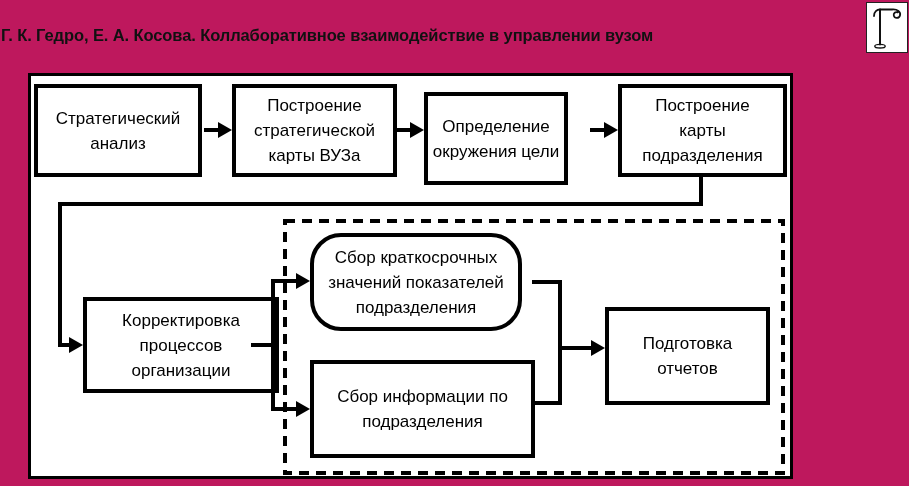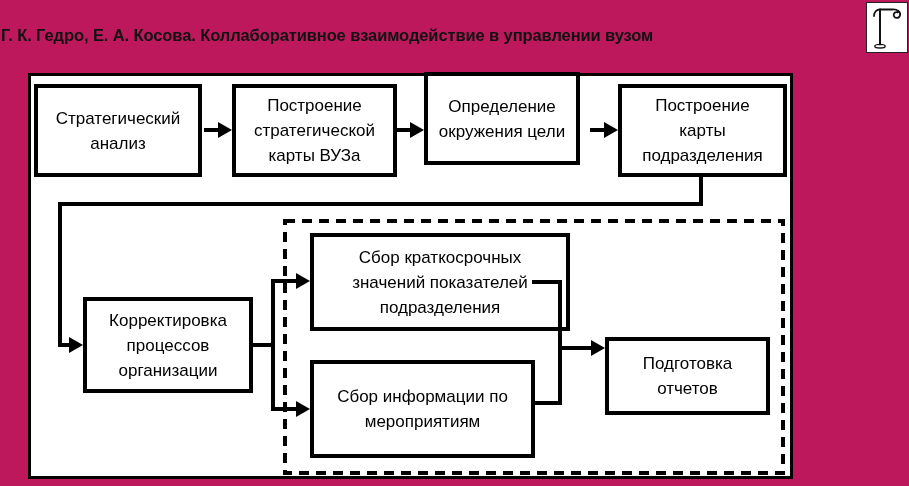--- a/index.html
+++ b/index.html
@@ -119,49 +119,49 @@
     <div class="node-label">Стратегический
 анализ</div>
   </div>
 
   <div class="node" style="left:232px; top:84px; width:165px; height:93px;">
     <div class="node-label">Построение
 стратегической
 карты ВУЗа</div>
   </div>
 
-  <div class="node" style="left:424px; top:72px; width:156px; height:93px;">
+  <div class="node" style="left:424px; top:92px; width:144px; height:93px;">
     <div class="node-label">Определение
 окружения цели</div>
   </div>
 
   <div class="node" style="left:618px; top:84px; width:169px; height:93px;">
     <div class="node-label">Построение
 карты
 подразделения</div>
   </div>
 
-  <div class="node" style="left:83px; top:297px; width:170px; height:96px;">
+  <div class="node" style="left:83px; top:297px; width:196px; height:96px;">
     <div class="node-label">Корректировка
 процессов
 организации</div>
   </div>
 
-  <div class="node" style="left:310px; top:233px; width:260px; height:98px;">
+  <div class="node" style="left:310px; top:233px; width:212px; height:98px;border-radius:31px;">
     <div class="node-label">Сбор краткосрочных
 значений показателей
 подразделения</div>
   </div>
 
   <div class="node" style="left:310px; top:360px; width:225px; height:98px;">
     <div class="node-label">Сбор информации по
-мероприятиям</div>
+подразделения</div>
   </div>
 
-  <div class="node" style="left:605px; top:307px; width:165px; height:78px;margin-top:30px;">
+  <div class="node" style="left:605px; top:307px; width:165px; height:98px;">
     <div class="node-label">Подготовка
 отчетов</div>
   </div>
 
 
   <div class="seg" style="left:204px; top:128px; width:16px; height:4px;"></div>
   <div class="ah-right" style="left:218px; top:122px;"></div>
 
   <div class="seg" style="left:395px; top:128px; width:17px; height:4px;"></div>
   <div class="ah-right" style="left:410px; top:122px;"></div>

